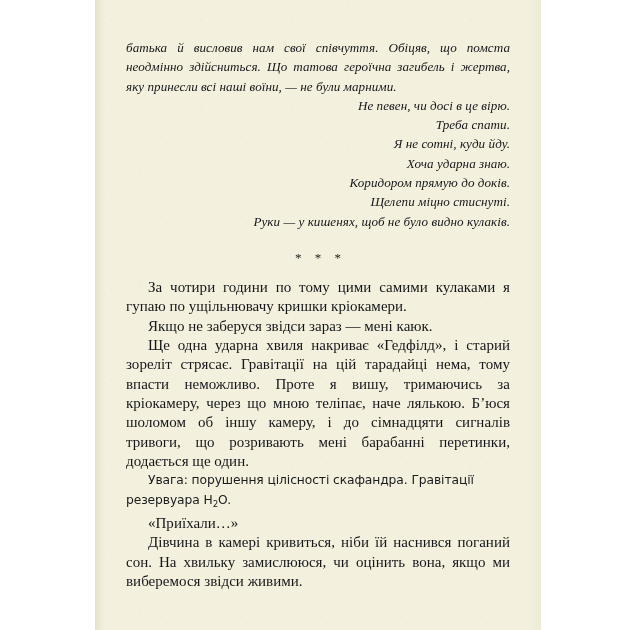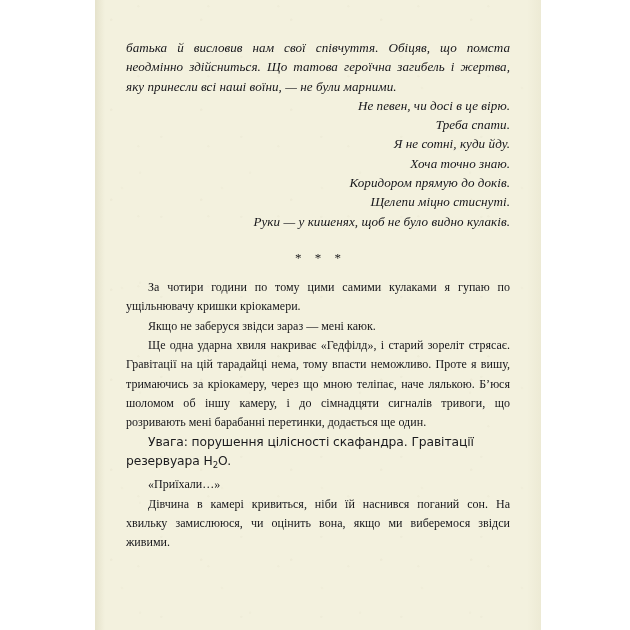--- a/index.html
+++ b/index.html
@@ -87,21 +87,21 @@
     letter-spacing: 5px;
     margin: 19px 0 12px 0;
     padding-left: 5px;
     height: 16px;
     line-height: 16px;
   }
 
   
   .body-block {
     font-family: "Liberation Serif", "DejaVu Serif", serif;
-    font-size: 12px;
+    font-size: 15px;
     line-height: 19.35px;
     color: #16161a;
     text-align: justify;
     letter-spacing: 0.02px;
   }
 
   .body-block p {
     margin: 0;
     text-indent: 22px;
   }
@@ -180,21 +180,21 @@
   <div class="book-page">
     <div class="paper-grain"></div>
 
     <div class="text-column">
 
       <div class="italic-block">
         <p class="italic-cont">батька й висловив нам свої співчуття. Обіцяв, що помста неодмінно здійсниться. Що татова героїчна загибель і жертва, яку принесли всі наші воїни, — не були марними.</p>
         <p class="italic-line">Не певен, чи досі в це вірю.</p>
         <p class="italic-line">Треба спати.</p>
         <p class="italic-line">Я не сотні, куди йду.</p>
-        <p class="italic-line">Хоча точно знаю.</p>
+        <p class="italic-line">Хоча ударна знаю.</p>
         <p class="italic-line">Коридором прямую до доків.</p>
         <p class="italic-line">Щелепи міцно стиснуті.</p>
         <p class="italic-line">Руки — у кишенях, щоб не було видно кулаків.</p>
       </div>
 
       <div class="scene-break">* * *</div>
 
       <div class="body-block">
         <p>За чотири години по тому цими самими кулаками я гупаю по ущільнювачу кришки кріокамери.</p>
         <p>Якщо не заберуся звідси зараз — мені каюк.</p>

